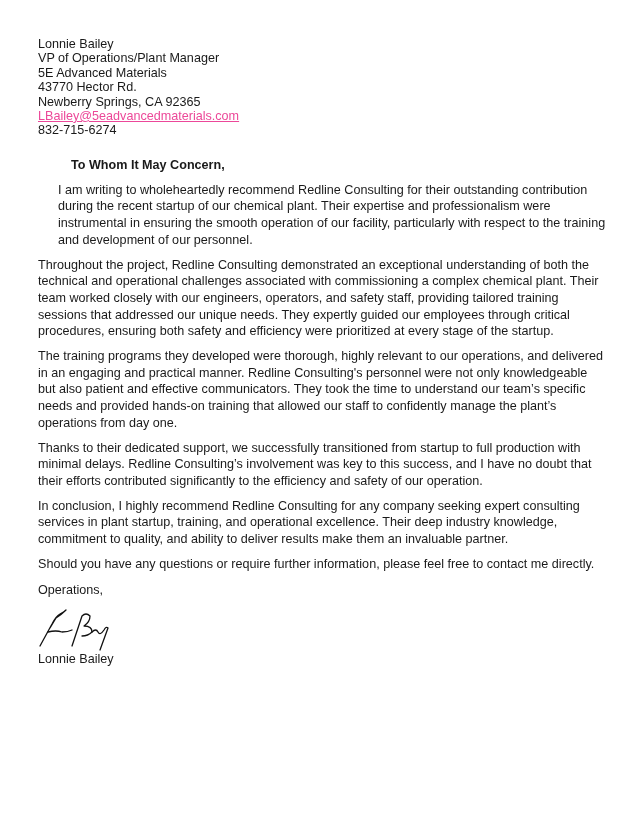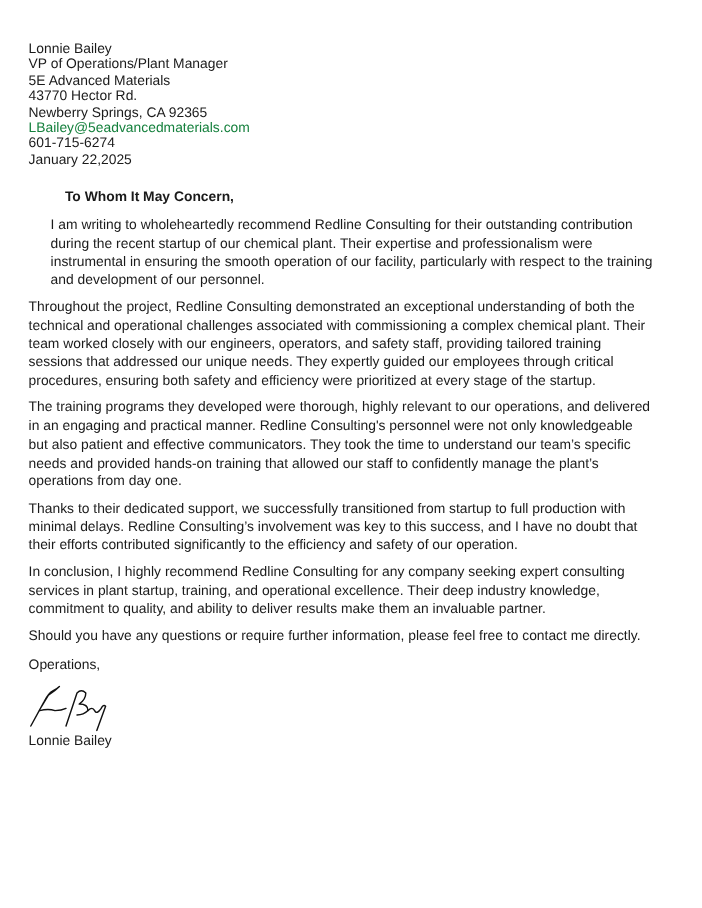--- a/index.html
+++ b/index.html
@@ -1,41 +1,40 @@
 <!DOCTYPE html>
 <html><head>
 <meta charset="utf-8">
 <style>
   html, body { margin: 0; padding: 0; background: #ffffff; }
   body { width: 638px; height: 825px; position: relative; overflow: hidden;
     font-family: "Liberation Sans", sans-serif; color: #1a1a1a; font-size: 12.6px; }
-  .page { position: absolute; left: 26px; top: 37px; width: 570px; }
+  .page { position: absolute; left: 38px; top: 37px; width: 570px; }
   .addr div { line-height: 14.4px; height: 14.4px; white-space: nowrap; }
-  .addr a { color: #15803d; }
+  .addr a { color: #ec4899; text-decoration: underline; }
   .salutation { font-weight: bold; margin-top: 20px; line-height: 15px; margin-left: 33px; }
   .para { line-height: 16.7px; margin-top: 8px; }
   .para.first { margin-top: 9px; margin-left: 20px; }
   .closing { margin-top: 9px; line-height: 16px; }
   .signature { position: relative; height: 50px; margin-top: 4px; }
   .signature svg { position: absolute; left: 0; top: 0; }
   .signer { line-height: 15px; margin-top: 0px; }
 </style>
 </head>
 <body>
 
 <div class="page">
   <div class="addr">
     <div>Lonnie Bailey</div>
     <div>VP of Operations/Plant Manager</div>
     <div>5E Advanced Materials</div>
     <div>43770 Hector Rd.</div>
     <div>Newberry Springs, CA 92365</div>
     <div><a>LBailey@5eadvancedmaterials.com</a></div>
-    <div>601-715-6274</div>
-    <div>January 22,2025</div>
+    <div>832-715-6274</div>
   </div>
 
   <div class="salutation">To Whom It May Concern,</div>
 
   <div class="para first">I am writing to wholeheartedly recommend Redline Consulting for their outstanding contribution during the recent startup of our chemical plant. Their expertise and professionalism were instrumental in ensuring the smooth operation of our facility, particularly with respect to the training and development of our personnel.</div>
   <div class="para">Throughout the project, Redline Consulting demonstrated an exceptional understanding of both the technical and operational challenges associated with commissioning a complex chemical plant. Their team worked closely with our engineers, operators, and safety staff, providing tailored training sessions that addressed our unique needs. They expertly guided our employees through critical procedures, ensuring both safety and efficiency were prioritized at every stage of the startup.</div>
   <div class="para">The training programs they developed were thorough, highly relevant to our operations, and delivered in an engaging and practical manner. Redline Consulting's personnel were not only knowledgeable but also patient and effective communicators. They took the time to understand our team’s specific needs and provided hands-on training that allowed our staff to confidently manage the plant’s operations from day one.</div>
   <div class="para">Thanks to their dedicated support, we successfully transitioned from startup to full production with minimal delays. Redline Consulting’s involvement was key to this success, and I have no doubt that their efforts contributed significantly to the efficiency and safety of our operation.</div>
   <div class="para">In conclusion, I highly recommend Redline Consulting for any company seeking expert consulting services in plant startup, training, and operational excellence. Their deep industry knowledge, commitment to quality, and ability to deliver results make them an invaluable partner.</div>
   <div class="para">Should you have any questions or require further information, please feel free to contact me directly.</div>

